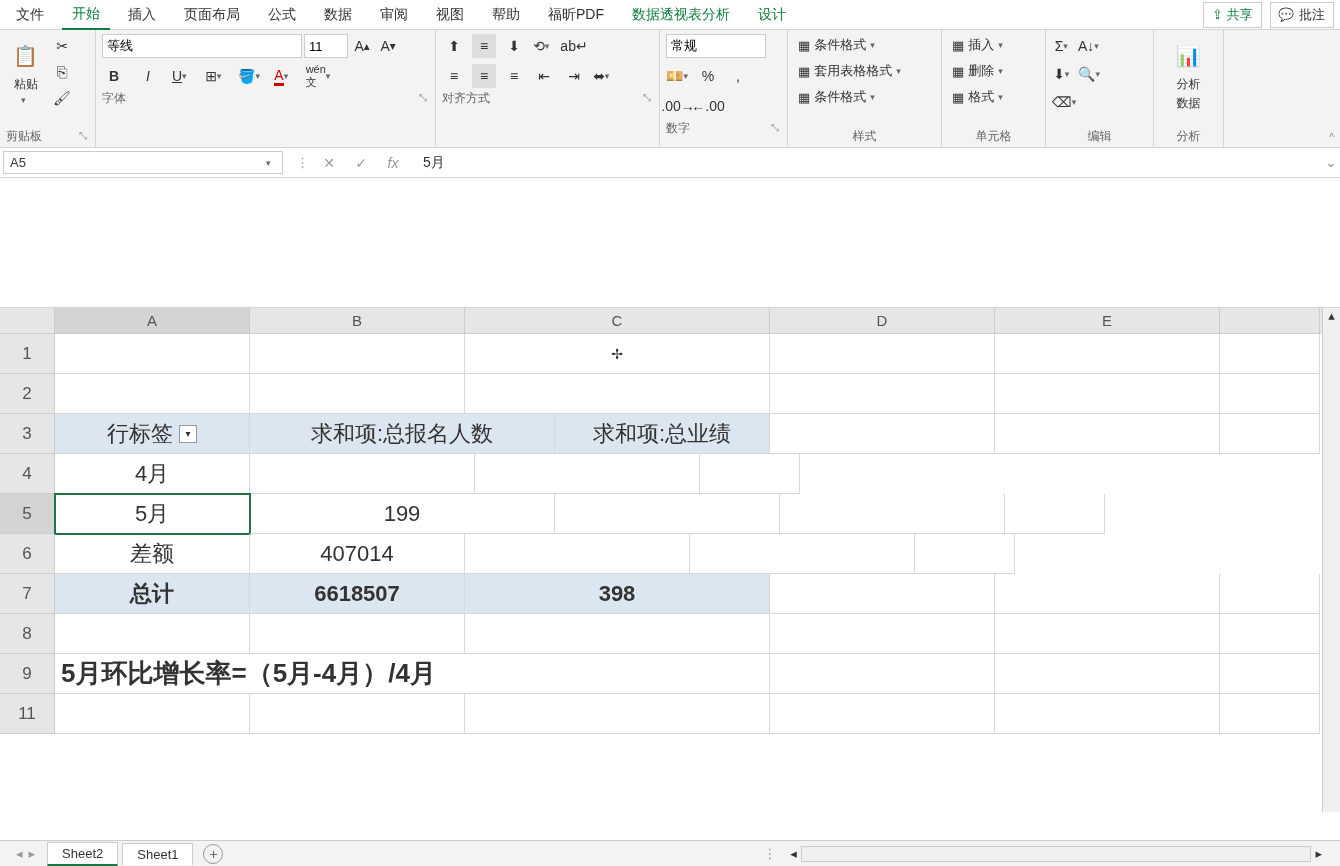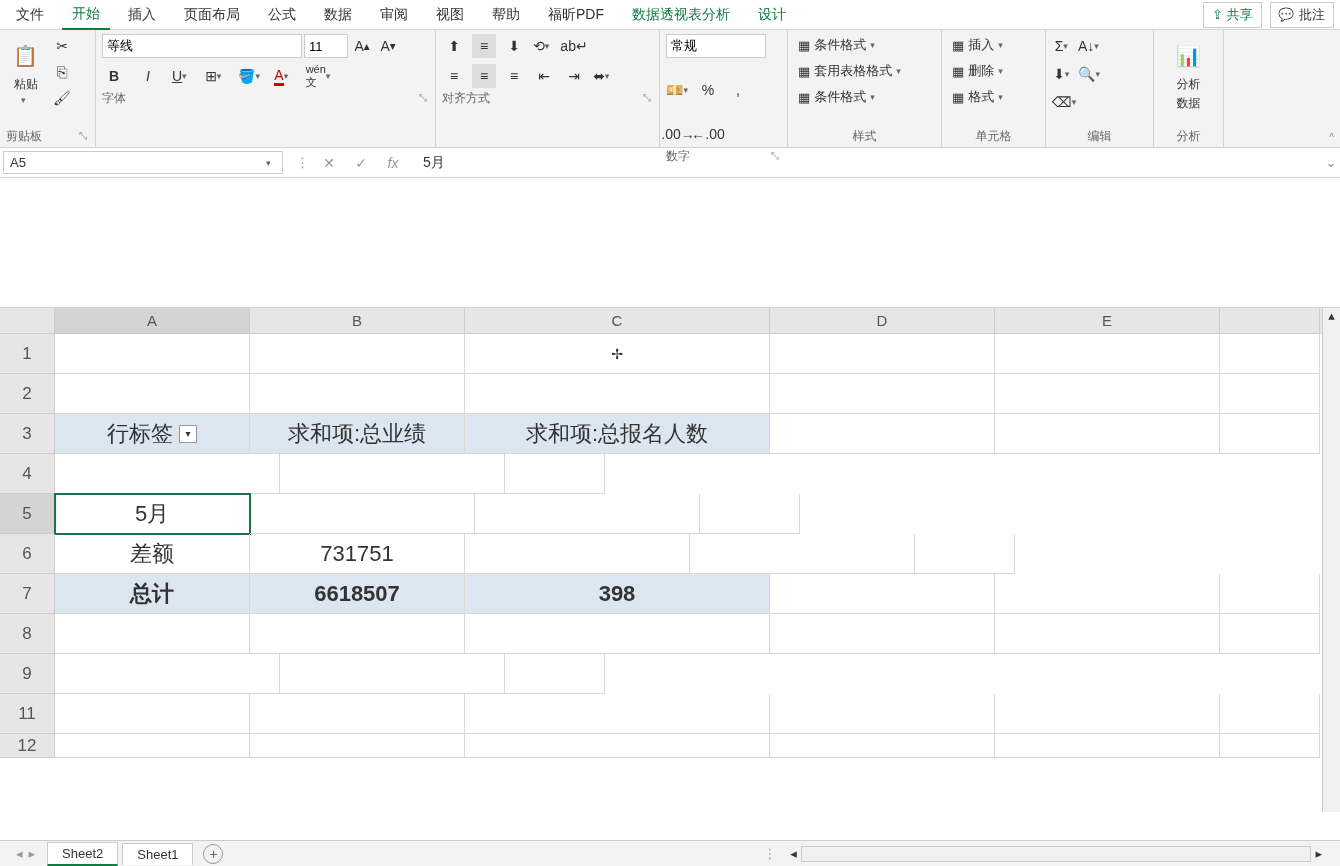--- a/index.html
+++ b/index.html
@@ -162,21 +162,21 @@
         <div class="icon-btn">⬌<span class="dd">▾</span></div>
       </div>
     </div>
     <div class="launcher-row">
         <div class="group-label">对齐方式</div>
         <span class="launcher">⤡</span>
       </div>
   </div>
 
   <div class="group" style="width:128px">
-    <div class="vstack" style="gap:20px">
+    <div class="vstack" style="gap:6px">
       <input class="num-select" value="常规" style="">
       <div class="hstack" style="gap:6px">
         <div class="icon-btn">💴<span class="dd">▾</span></div>
         <div class="icon-btn">%</div>
         <div class="icon-btn">,</div>
       </div>
       <div class="hstack" style="gap:6px">
         <div class="icon-btn">.00→</div>
         <div class="icon-btn">←.00</div>
       </div>
@@ -309,46 +309,48 @@
       <div class="cell" style="width:225px"></div>
       <div class="cell" style="width:100px"></div>
     </div>
 
   <div class="row">
       <div class="row-h">3</div>
     <div class="cell pivot-h" style="width:195px">
         <span>行标签</span>
         <span class="filter-dd">▾</span>
       </div>
+    <div class="cell pivot-h" style="width:305px">求和项:总报名人数</div>
     <div class="cell pivot-h" style="width:215px">求和项:总业绩</div>
-    <div class="cell pivot-h" style="width:305px">求和项:总报名人数</div>
     <div class="cell" style="width:225px"></div>
       <div class="cell" style="width:225px"></div>
       <div class="cell" style="width:100px"></div>
   </div>
 
   <div class="row">
       <div class="row-h">4</div>
+    <div class="cell" style="width:195px">4月</div>
     <div class="cell" style="width:225px"></div>
       <div class="cell" style="width:225px"></div>
       <div class="cell" style="width:100px"></div>
   </div>
 
   <div class="row">
       <div class="row-h sel">5</div>
     <div class="cell selected" style="width:195px">5月</div>
+    <div class="cell" style="width:305px">199</div>
     <div class="cell" style="width:225px"></div>
       <div class="cell" style="width:225px"></div>
       <div class="cell" style="width:100px"></div>
   </div>
 
   <div class="row">
       <div class="row-h">6</div>
     <div class="cell" style="width:195px">差额</div>
-    <div class="cell" style="width:215px">731751</div>
+    <div class="cell" style="width:215px">407014</div>
     <div class="cell" style="width:225px"></div>
       <div class="cell" style="width:225px"></div>
       <div class="cell" style="width:100px"></div>
   </div>
 
   <div class="row">
       <div class="row-h">7</div>
     <div class="cell pivot-total" style="width:195px">总计</div>
     <div class="cell pivot-total" style="width:215px">6618507</div>
     <div class="cell pivot-total" style="width:305px">398</div>
@@ -362,36 +364,28 @@
       <div class="cell" style="width:195px"></div>
       <div class="cell" style="width:215px"></div>
       <div class="cell" style="width:305px"></div>
       <div class="cell" style="width:225px"></div>
       <div class="cell" style="width:225px"></div>
       <div class="cell" style="width:100px"></div>
     </div>
 
   <div class="row">
       <div class="row-h">9</div>
+    <div class="cell left" style="width:715px;justify-content:flex-start;font-weight:bold;font-size:26px">5月环比增长率=（5月-4月）/4月</div>
     <div class="cell" style="width:225px"></div>
       <div class="cell" style="width:225px"></div>
       <div class="cell" style="width:100px"></div>
   </div>
 
   <div class="row">
       <div class="row-h">11</div>
-      <div class="cell" style="width:195px"></div>
-      <div class="cell" style="width:215px"></div>
-      <div class="cell" style="width:305px"></div>
-      <div class="cell" style="width:225px"></div>
-      <div class="cell" style="width:225px"></div>
-      <div class="cell" style="width:100px"></div>
-    </div>
-  <div class="row" style="height:24px">
-      <div class="row-h">12</div>
       <div class="cell" style="width:195px"></div>
       <div class="cell" style="width:215px"></div>
       <div class="cell" style="width:305px"></div>
       <div class="cell" style="width:225px"></div>
       <div class="cell" style="width:225px"></div>
       <div class="cell" style="width:100px"></div>
     </div>
 
   <div class="vscroll" style="height:504px">
       <span>▴</span>

